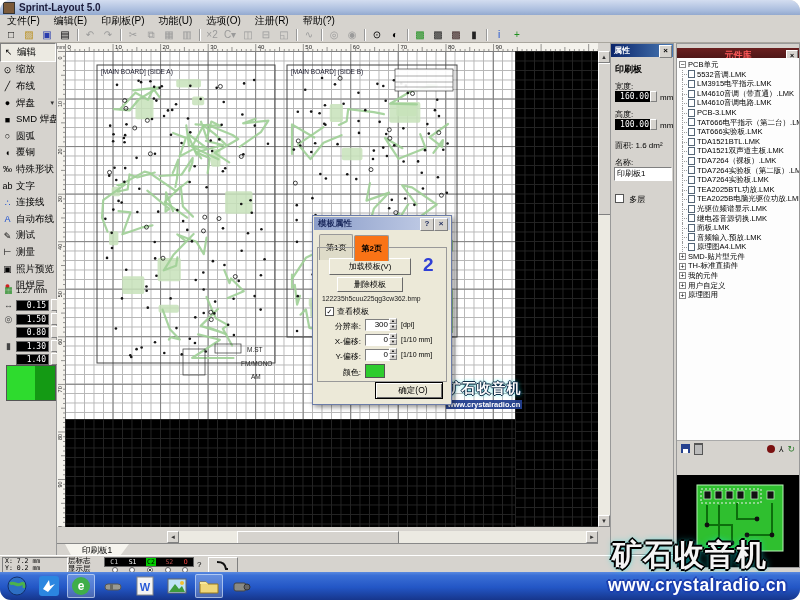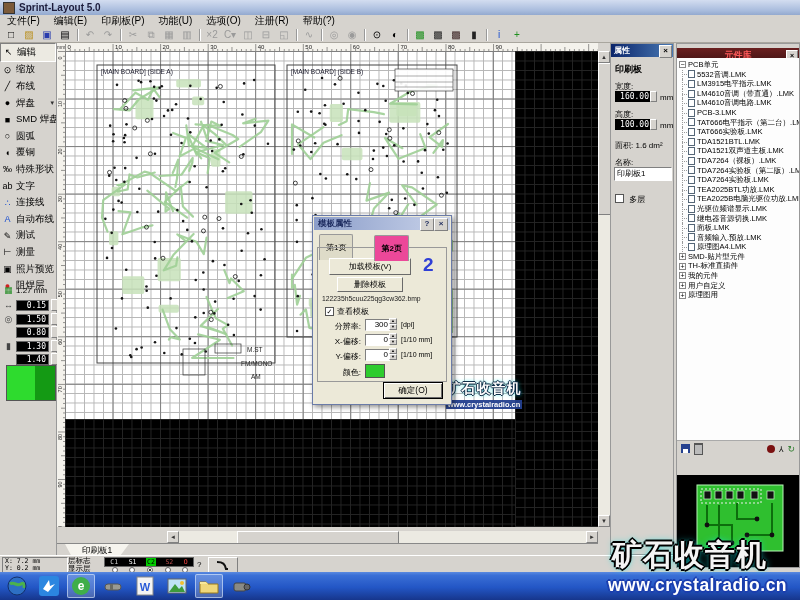--- a/index.html
+++ b/index.html
@@ -1,17 +1,17 @@
 <!DOCTYPE html>
 <html><head>
 <meta charset="utf-8">
 <style>
   html,body{margin:0;padding:0;}
   .screen{position:relative;width:800px;height:600px;overflow:hidden;background:#d6d3ce;
-          font-family:"Liberation Sans",sans-serif;font-size:10px;color:#000;}
+          font-family:"Liberation Sans",sans-serif;font-size:10px;color:#000;border-radius:11px;}
   .abs{position:absolute;}
   .sunken{border:1px solid;border-color:#808080 #ffffff #ffffff #808080;}
   .raised{border:1px solid;border-color:#ffffff #808080 #808080 #ffffff;}
 
   
   .titlebar{left:0;top:0;width:800px;height:15px;background:linear-gradient(180deg,#d3ddf0,#a9bcdd 70%,#93a9cf);
             display:flex;align-items:center;padding-left:3px;box-sizing:border-box;}
   .app-icon{width:10px;height:10px;background:#7b5a3a;border:1px solid #333;margin-right:4px;}
   .title-text{font-size:10px;font-weight:bold;color:#1b1b3a;}
 
@@ -116,34 +116,34 @@
   .lib-preview{position:absolute;left:0;top:431px;width:122px;height:92px;background:#000;}
 
   
   .dialog{left:312px;top:215px;width:138px;height:188px;background:#ece9d8;border:1px solid #6a7ba8;
      box-shadow:2px 2px 5px rgba(0,0,0,.45);z-index:50;}
   .dlg-title{position:absolute;left:1px;top:1px;right:1px;height:13px;background:linear-gradient(90deg,#8b9dc9,#c9d3ea);
      color:#1c2a5e;font-weight:bold;font-size:8.5px;line-height:13px;padding-left:4px;box-sizing:border-box;}
   .dlg-btn{position:absolute;top:1px;width:12px;height:11px;background:#d6d3ce;font-size:8px;line-height:10px;text-align:center;}
   .dtabs{position:absolute;left:6px;top:18px;display:flex;gap:1px;}
   .dtab{border:1px solid #999;border-bottom:none;border-radius:2px 2px 0 0;background:#dedbc8;padding:7px 6px;font-size:8px;}
-  .dtab.active{background:#ec4899;position:relative;z-index:2;top:1px;font-weight:bold;margin-left:20px;}
+  .dtab.active{background:#f97316;position:relative;z-index:2;top:1px;font-weight:bold;}
   .tabpage{position:absolute;left:4px;top:31px;right:4px;height:133px;border:1px solid #999;}
   .dlg-push{position:absolute;background:#ece9d8;border:1px solid;border-color:#fff #6a6a6a #6a6a6a #fff;font-size:8px;text-align:center;}
   .annot{position:absolute;left:110px;top:38px;font-size:19px;font-weight:bold;color:#2f3fd6;}
   .fname{position:absolute;left:9px;top:79px;font-size:6.8px;color:#222;}
   .dchk-row{position:absolute;left:12px;top:90px;font-size:8px;display:flex;align-items:center;}
   .drow-label{position:absolute;left:4px;width:44px;text-align:right;font-size:8px;}
   .dinput{position:absolute;left:52px;width:22px;height:10px;background:#fff;border:1px solid;border-color:#808080 #fff #fff #808080;font-size:8px;line-height:10px;text-align:right;padding-right:1px;}
   .dspin{position:absolute;left:76px;width:8px;height:12px;display:flex;flex-direction:column;}
   .dspin span{flex:1;background:#d6d3ce;border:1px solid;border-color:#fff #808080 #808080 #fff;font-size:4px;line-height:4px;text-align:center;box-sizing:border-box;}
   .dunit{position:absolute;left:88px;font-size:7px;}
   .dcolor{position:absolute;left:52px;top:148px;width:18px;height:12px;border:1px solid #555;}
   .ok-btn{position:absolute;right:8px;bottom:5px;width:58px;height:15px;background:#ece9d8;border:1px solid #000;
-     box-shadow:inset 1px 1px 0 #fff,inset -1px -1px 0 #6a6a6a;font-size:8.5px;text-align:center;line-height:15px;}
+     box-shadow:inset 1px 1px 0 #fff,inset -1px -1px 0 #6a6a6a;font-size:8.5px;text-align:center;line-height:15px;padding-left:8px;}
 
   
   .taskbar{left:0;top:572px;width:800px;height:28px;background:linear-gradient(180deg,#5a8ae0 0%,#3a6fd6 12%,#2356c5 55%,#16368c 100%);z-index:40;display:flex;align-items:center;padding-left:3px;box-sizing:border-box;gap:4px;}
   .tb-app{width:28px;height:24px;display:flex;align-items:center;justify-content:center;border-radius:2px;}
   .tb-app.pressed{background:rgba(255,255,255,.22);border:1px solid rgba(220,235,255,.6);box-sizing:border-box;}
 
   
   .wm-big{left:612px;top:535px;width:190px;font-size:30px;font-weight:900;color:#f4f4f4;letter-spacing:1px;z-index:60;white-space:nowrap;
      text-shadow:-2px 0 #000,2px 0 #000,0 -2px #000,0 2px #000,-1px -1px #000,1px 1px #000,0 0 7px #19e0e0,0 0 3px #19e0e0;}
   .wm-url{left:608px;top:575px;font-size:17.5px;font-weight:bold;color:#fff;z-index:60;white-space:nowrap;letter-spacing:.5px;

